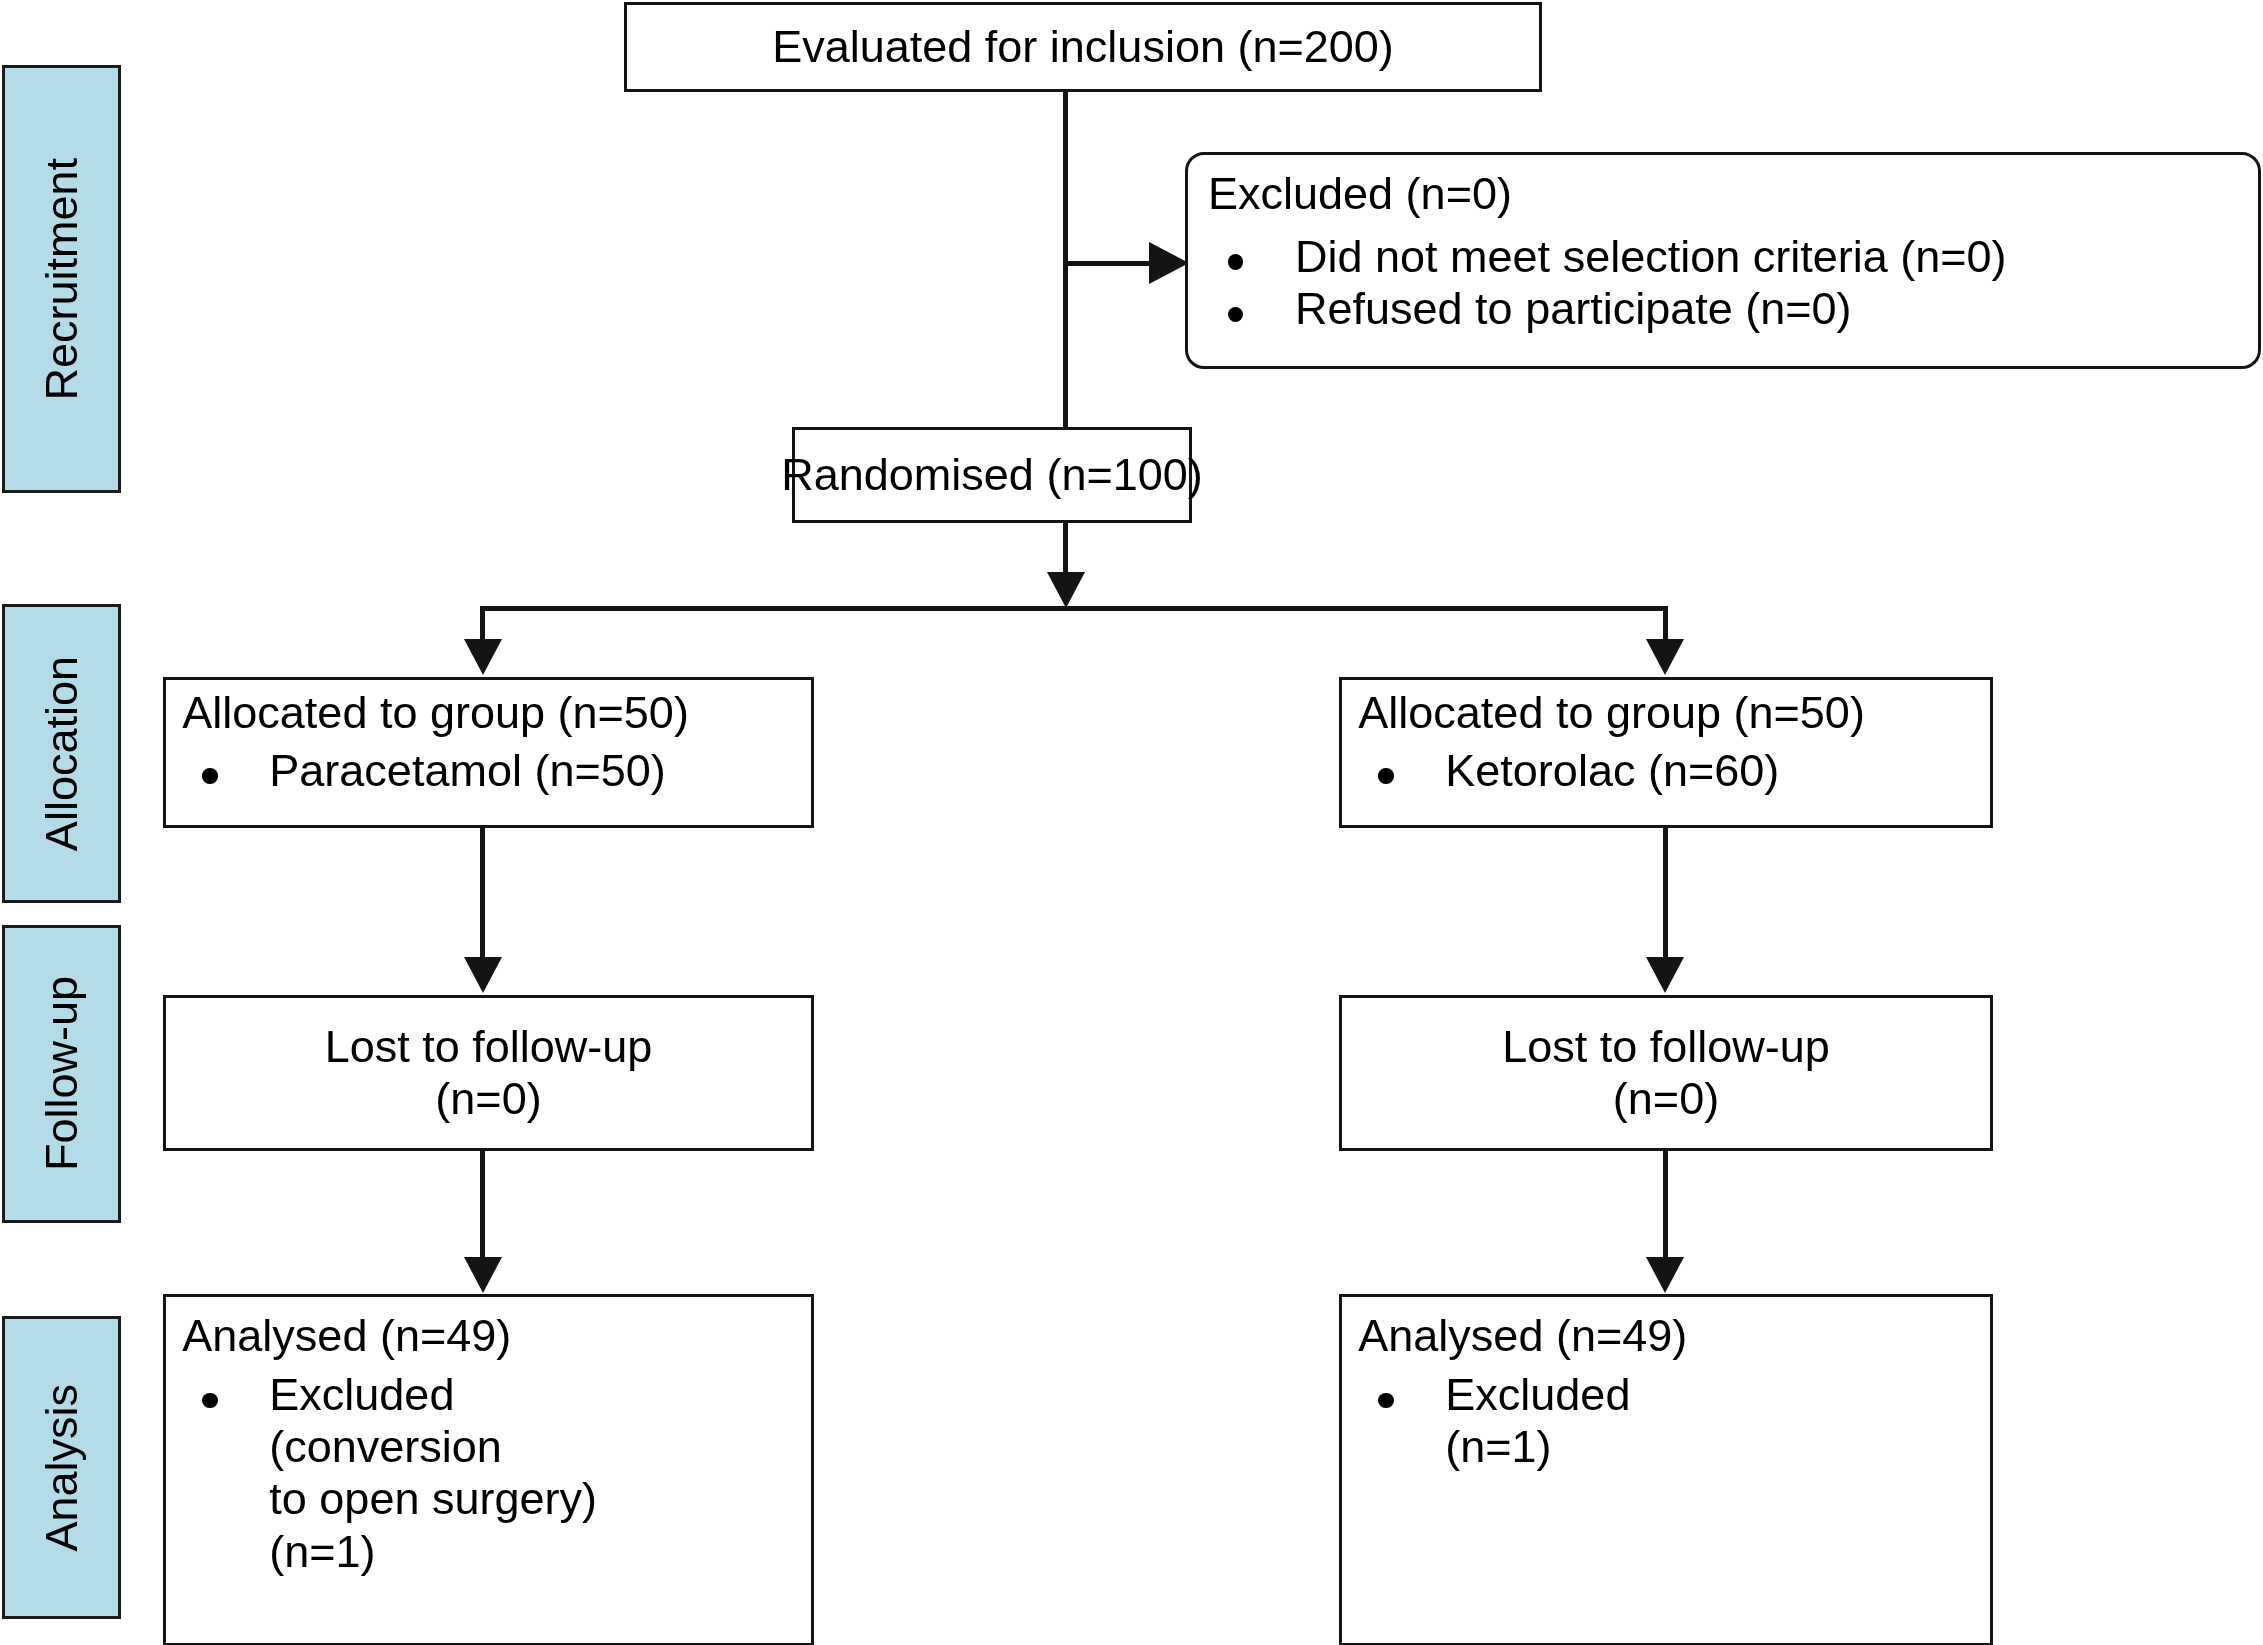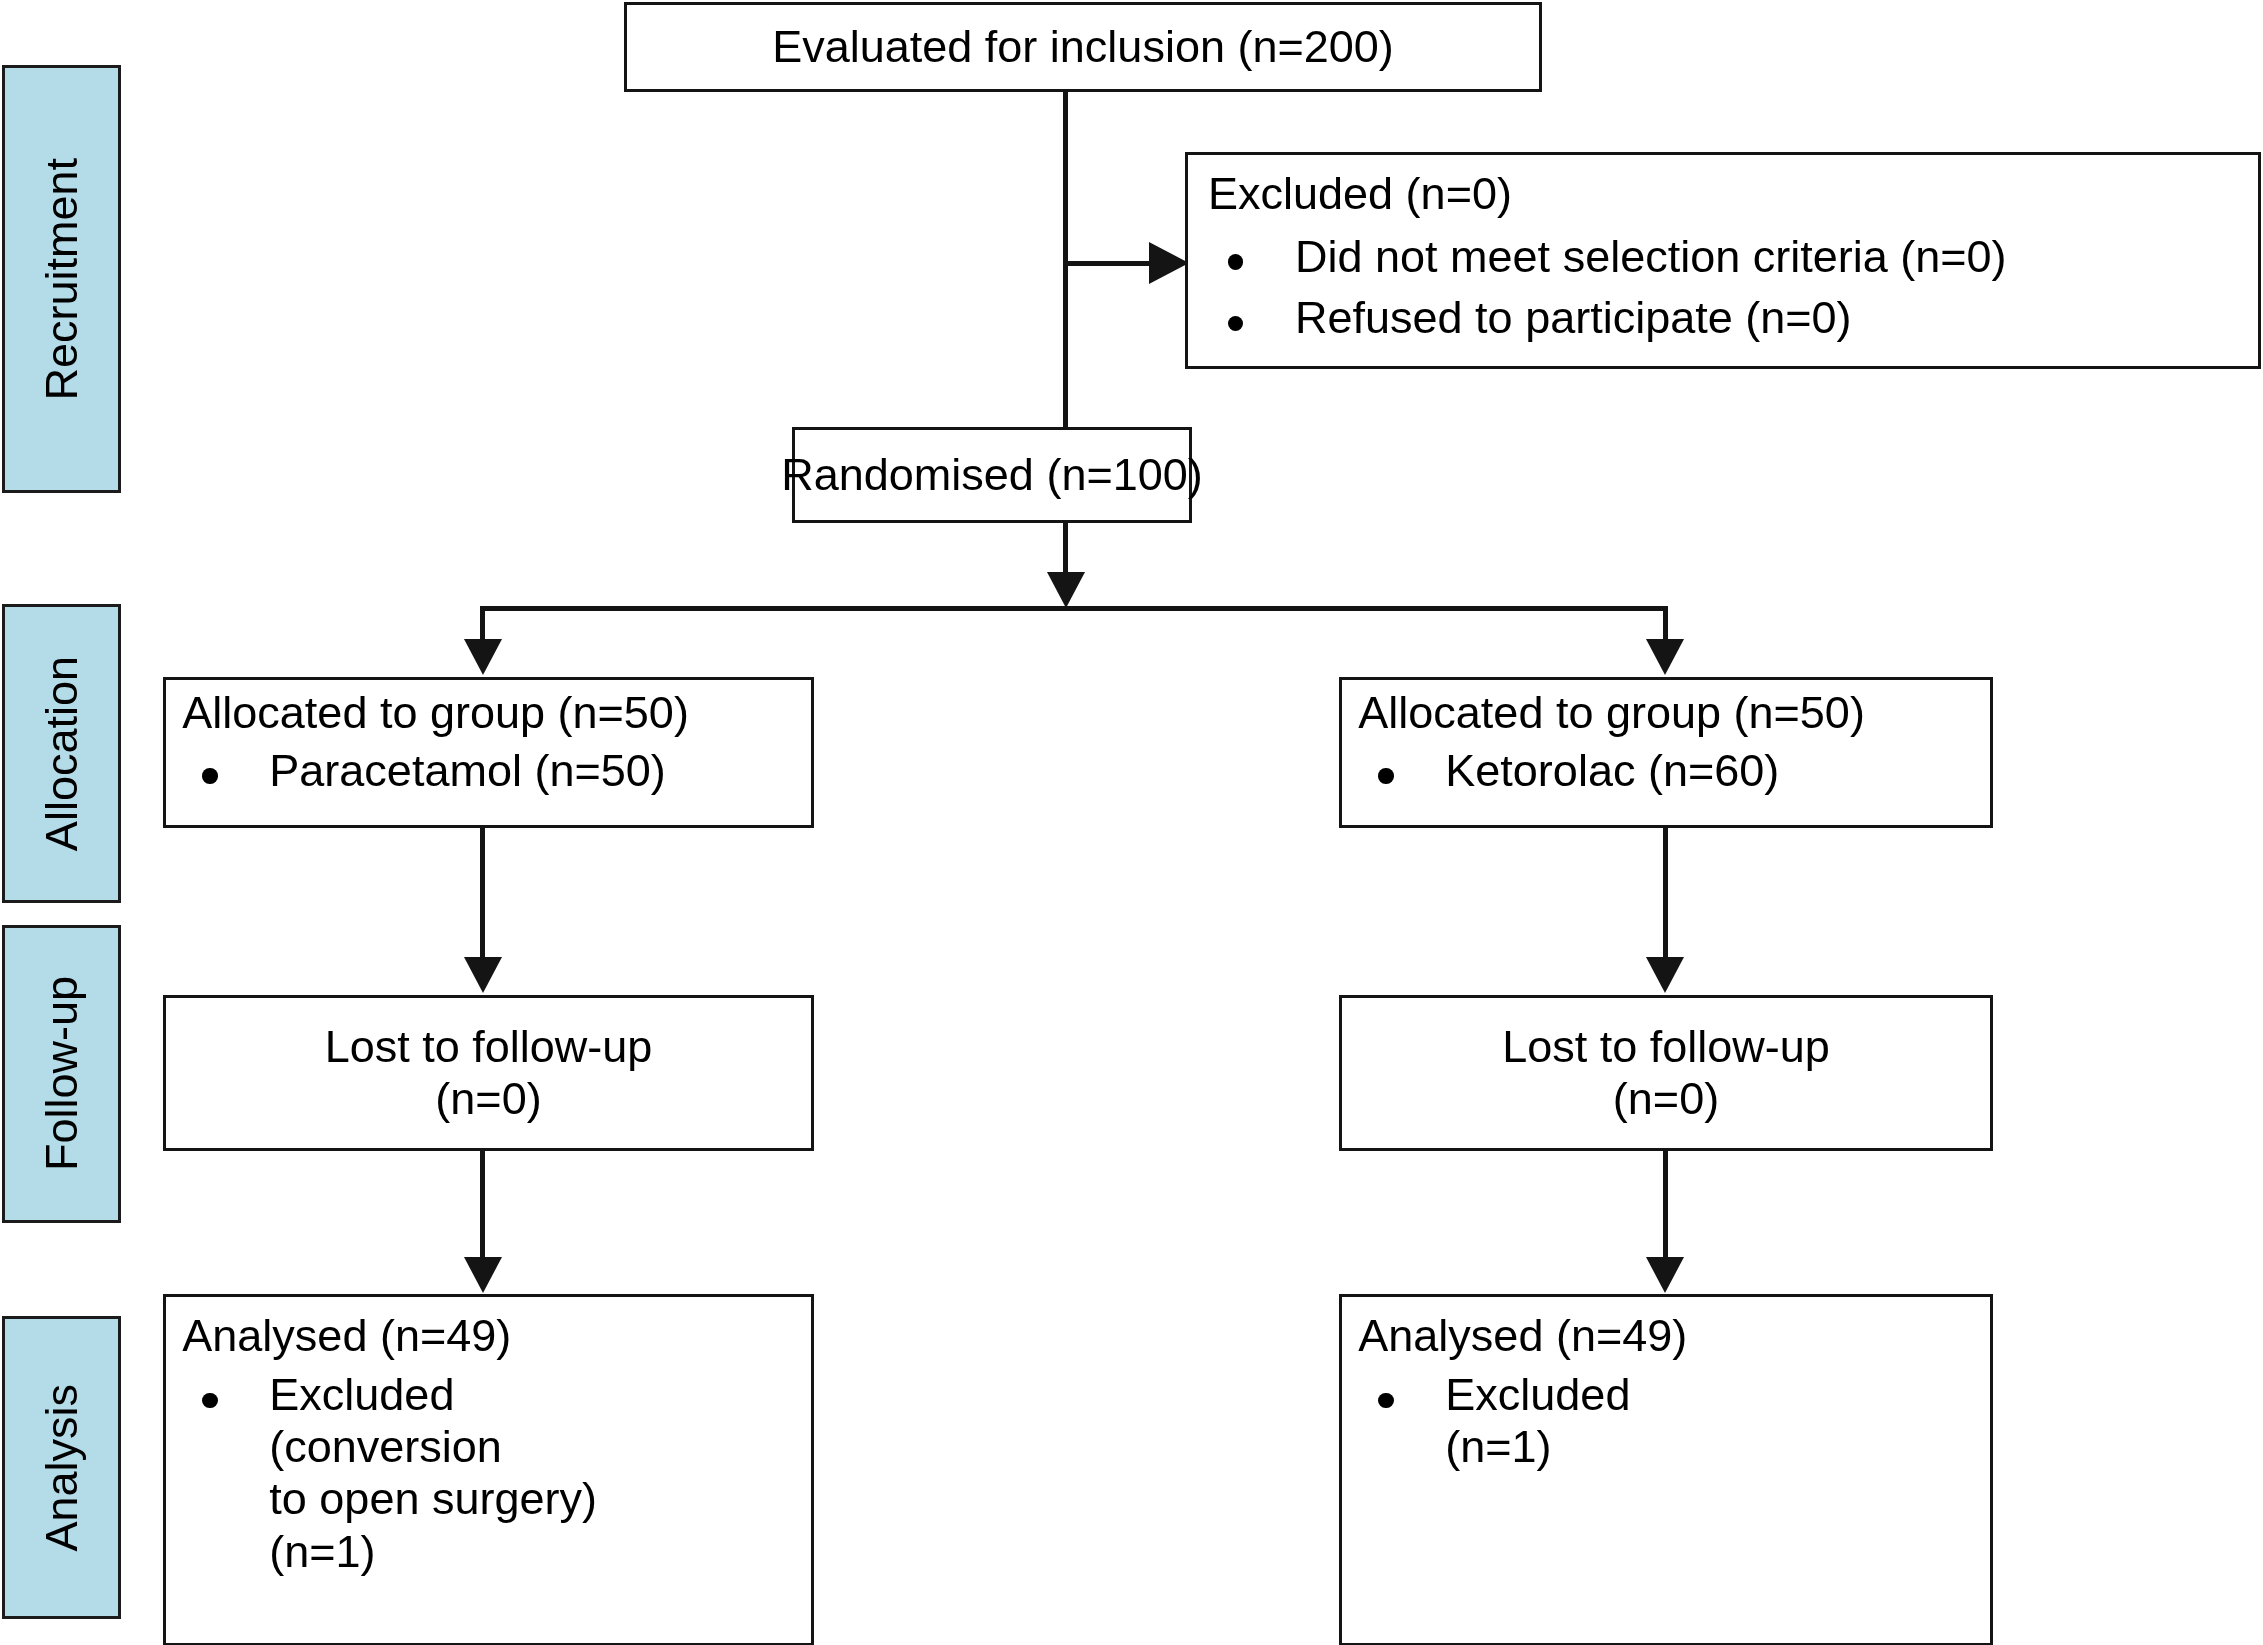--- a/index.html
+++ b/index.html
@@ -123,28 +123,28 @@
 
   <div class="vline" style="left:1663px;top:1149px;height:110px;"></div>
   <div class="arrow-down" style="left:1646px;top:1257px;"></div>
 
   <div class="node center" style="left:624px;top:1.8px;width:918px;height:90px;display:flex;align-items:center;justify-content:center;">
     <div class="body">
       <span class="ttl">Evaluated for inclusion (n=200)</span>
     </div>
   </div>
 
-  <div class="node" style="left:1185px;top:152px;width:1076px;height:217px;">
+  <div class="node" style="left:1185px;top:152px;width:1076px;height:217px;border-radius:19px;">
     <div class="body" style="padding:12.7px 0 0 20px;">
       <div class="ttl">Excluded (n=0)</div>
       <ul class="blist" style="margin-top:11px;">
         <li>
           <span class="ln">Did not meet selection criteria (n=0)</span>
         </li>
-        <li style="margin-top:9px;">
+        <li style="">
           <span class="ln">Refused to participate (n=0)</span>
         </li>
       </ul>
     </div>
   </div>
 
   <div class="node center" style="left:792px;top:427px;width:400px;height:96px;display:flex;align-items:center;justify-content:center;">
     <div class="body">
       <span class="ttl">Randomised (n=100)</span>
     </div>

